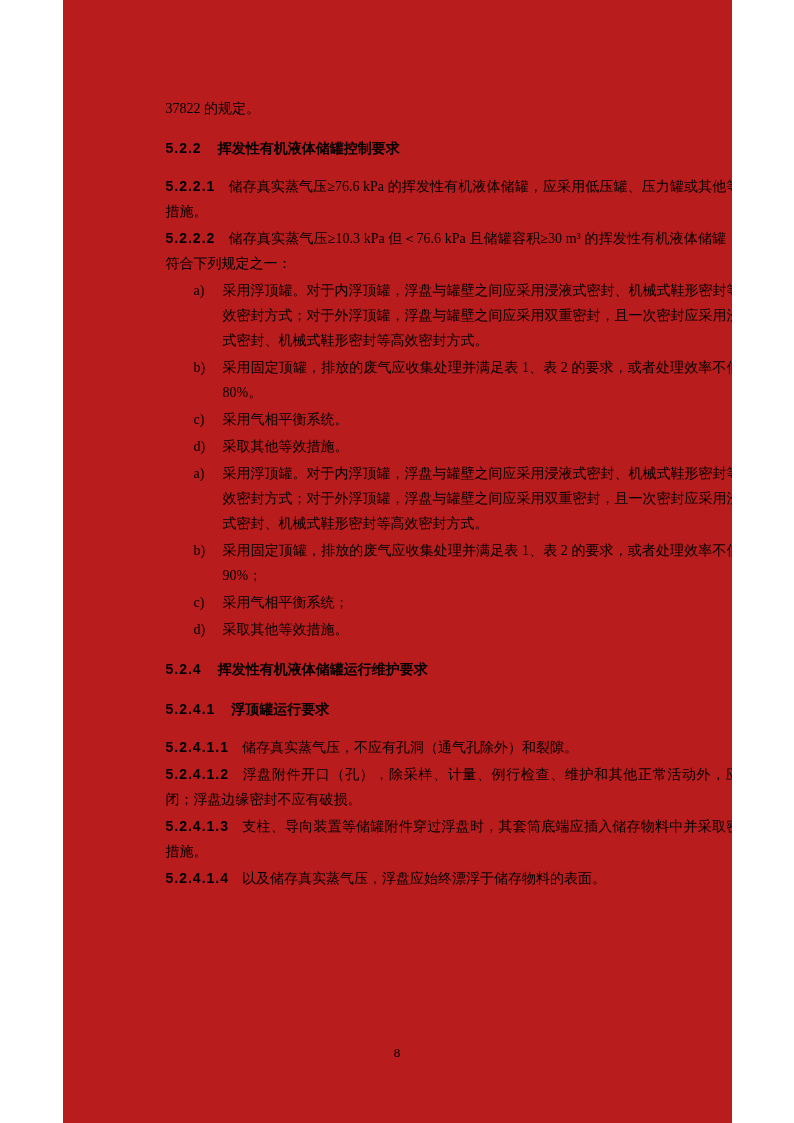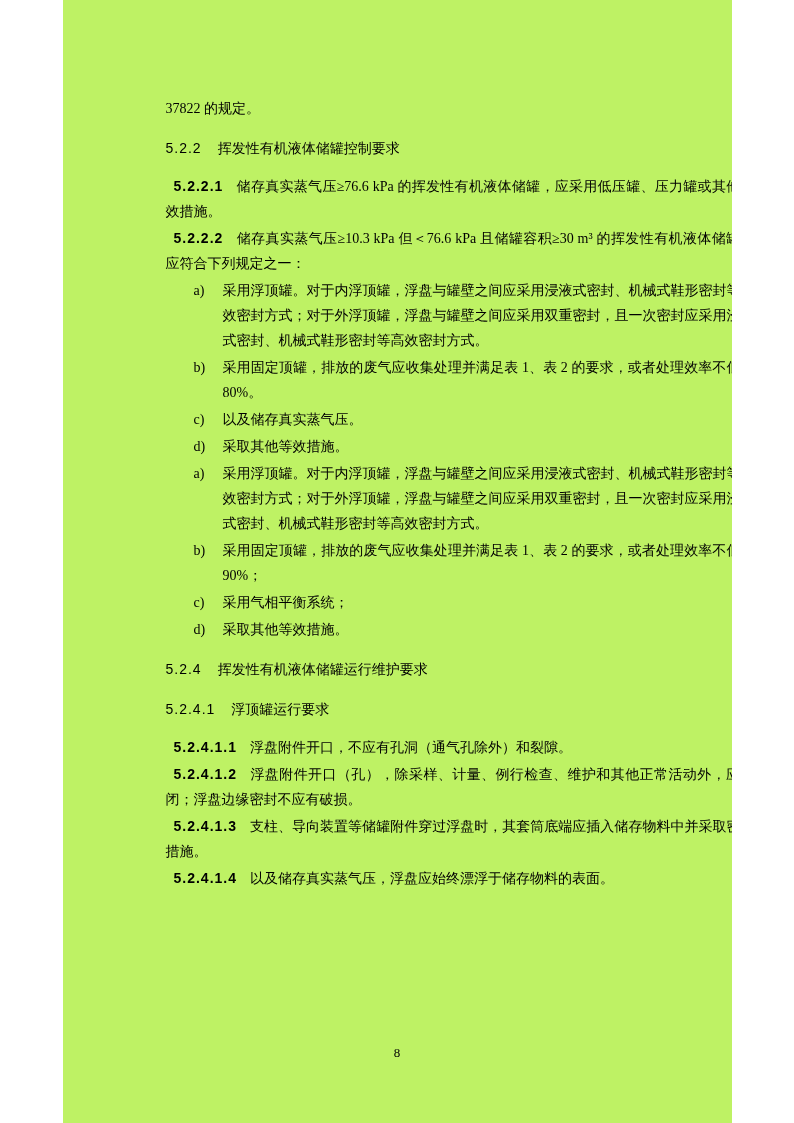--- a/index.html
+++ b/index.html
@@ -5,59 +5,58 @@
   html, body {
     margin: 0;
     padding: 0;
     background: #ffffff;
   }
   .page {
     position: relative;
     width: 669px;
     height: 1123px;
     margin: 0 auto;
-    background: #bef264;
+    background: #b91c1c;
     overflow: hidden;
     font-family: "Liberation Serif", "DejaVu Serif", serif;
     color: #000000;
   }
   .content {
     position: absolute;
     top: 96px;
     left: 103px;
     width: 589px;
     font-size: 14px;
     line-height: 25px;
   }
   .body-text {
     margin: 0 0 6px 0;
     text-align: justify;
   }
   .heading {
     margin: 15px 0 13px 0;
     font-size: 14px;
-    font-weight: normal;
+    font-weight: bold;
     font-family: "Liberation Sans", "DejaVu Sans", sans-serif;
     line-height: 25px;
   }
   .heading .num {
     margin-right: 16px;
     letter-spacing: 1px;
   }
   .clause {
     margin: 0 0 2px 0;
     text-align: justify;
   }
   .clause .num {
     font-weight: bold;
     font-family: "Liberation Sans", "DejaVu Sans", sans-serif;
     margin-right: 13px;
     letter-spacing: 1px;
     white-space: nowrap;
-    margin-left: 8px;
   }
   .list-item {
     position: relative;
     margin: 0 0 2px 0;
     padding-left: 57px;
     text-align: justify;
   }
   .list-item .marker {
     position: absolute;
     left: 28px;
@@ -77,29 +76,29 @@
 <body>
 
 <div class="page">
   <main class="content">
       <p class="body-text"><span class="text">37822 的规定。</span></p>
       <h2 class="heading"><span class="num">5.2.2</span><span class="text">挥发性有机液体储罐控制要求</span></h2>
       <p class="clause"><span class="num">5.2.2.1</span><span class="text">储存真实蒸气压≥76.6 kPa 的挥发性有机液体储罐，应采用低压罐、压力罐或其他等效措施。</span></p>
       <p class="clause"><span class="num">5.2.2.2</span><span class="text">储存真实蒸气压≥10.3 kPa 但＜76.6 kPa 且储罐容积≥30 m³ 的挥发性有机液体储罐，应符合下列规定之一：</span></p>
       <p class="list-item"><span class="marker">a)</span><span class="text">采用浮顶罐。对于内浮顶罐，浮盘与罐壁之间应采用浸液式密封、机械式鞋形密封等高效密封方式；对于外浮顶罐，浮盘与罐壁之间应采用双重密封，且一次密封应采用浸液式密封、机械式鞋形密封等高效密封方式。</span></p>
       <p class="list-item"><span class="marker">b)</span><span class="text">采用固定顶罐，排放的废气应收集处理并满足表 1、表 2 的要求，或者处理效率不低于80%。</span></p>
-      <p class="list-item"><span class="marker">c)</span><span class="text">以及储存真实蒸气压。</span></p>
+      <p class="list-item"><span class="marker">c)</span><span class="text">采用气相平衡系统。</span></p>
       <p class="list-item"><span class="marker">d)</span><span class="text">采取其他等效措施。</span></p>
       <p class="list-item"><span class="marker">a)</span><span class="text">采用浮顶罐。对于内浮顶罐，浮盘与罐壁之间应采用浸液式密封、机械式鞋形密封等高效密封方式；对于外浮顶罐，浮盘与罐壁之间应采用双重密封，且一次密封应采用浸液式密封、机械式鞋形密封等高效密封方式。</span></p>
       <p class="list-item"><span class="marker">b)</span><span class="text">采用固定顶罐，排放的废气应收集处理并满足表 1、表 2 的要求，或者处理效率不低于90%；</span></p>
       <p class="list-item"><span class="marker">c)</span><span class="text">采用气相平衡系统；</span></p>
       <p class="list-item"><span class="marker">d)</span><span class="text">采取其他等效措施。</span></p>
       <h2 class="heading"><span class="num">5.2.4</span><span class="text">挥发性有机液体储罐运行维护要求</span></h2>
       <h2 class="heading"><span class="num">5.2.4.1</span><span class="text">浮顶罐运行要求</span></h2>
-      <p class="clause"><span class="num">5.2.4.1.1</span><span class="text">浮盘附件开口，不应有孔洞（通气孔除外）和裂隙。</span></p>
+      <p class="clause"><span class="num">5.2.4.1.1</span><span class="text">储存真实蒸气压，不应有孔洞（通气孔除外）和裂隙。</span></p>
       <p class="clause"><span class="num">5.2.4.1.2</span><span class="text">浮盘附件开口（孔），除采样、计量、例行检查、维护和其他正常活动外，应密闭；浮盘边缘密封不应有破损。</span></p>
       <p class="clause"><span class="num">5.2.4.1.3</span><span class="text">支柱、导向装置等储罐附件穿过浮盘时，其套筒底端应插入储存物料中并采取密封措施。</span></p>
       <p class="clause"><span class="num">5.2.4.1.4</span><span class="text">以及储存真实蒸气压，浮盘应始终漂浮于储存物料的表面。</span></p>
     </main>
   <div class="footer">
     <span>8</span>
   </div>
 </div>
 
 </body></html>

